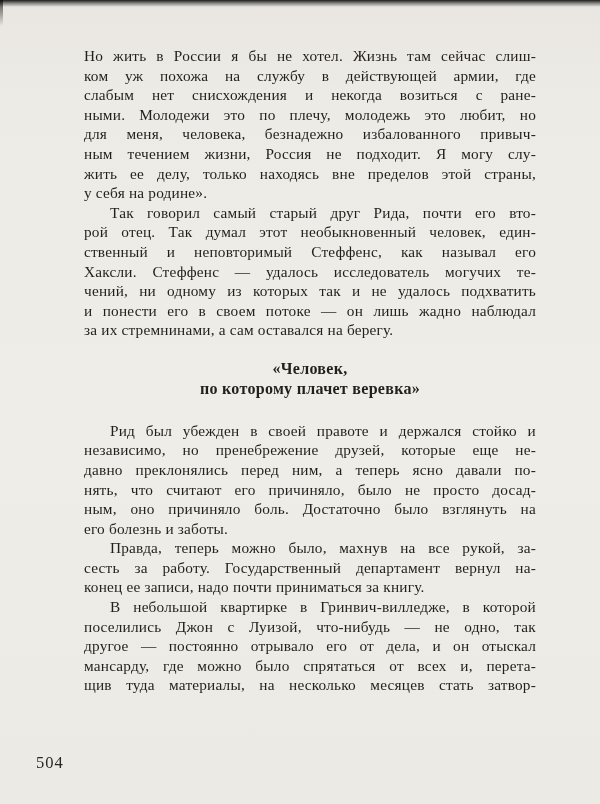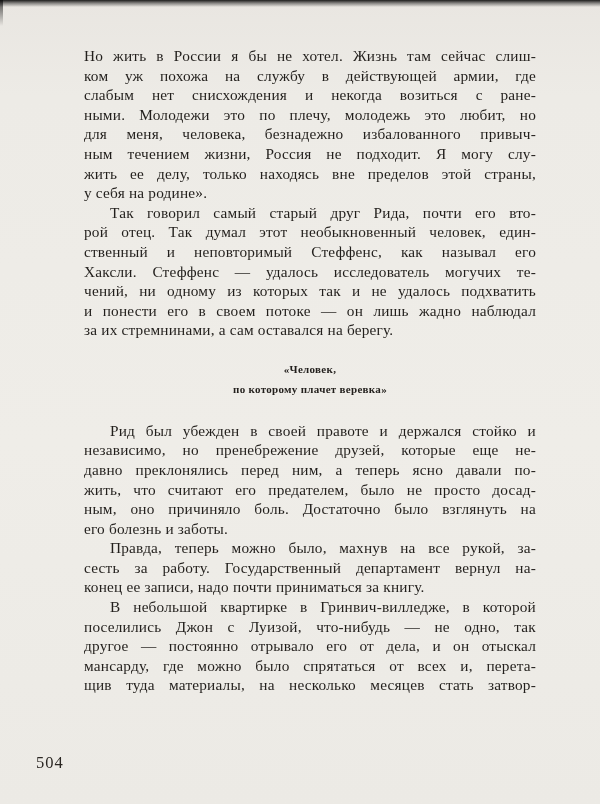--- a/index.html
+++ b/index.html
@@ -42,21 +42,21 @@
   .line {
     text-align: justify;
     text-align-last: justify;
   }
   .line.end { text-align-last: left; }
   .line.indent { text-indent: 26px; }
   .heading {
     font-weight: bold;
     text-align: center;
     margin: 19px 0 21px 0;
-    font-size: 11px;
+    font-size: 16px;
     line-height: 20.4px;
     letter-spacing: 0.3px;
   }
   .heading .hline { text-align: center; text-align-last: center; }
   .page-number {
     position: absolute;
     left: 36px;
     top: 753px;
     font-size: 16.5px;
     letter-spacing: 1px;
@@ -86,21 +86,21 @@
       <div class="line">чений, ни одному из которых так и не удалось подхватить</div>
       <div class="line">и понести его в своем потоке — он лишь жадно наблюдал</div>
       <div class="line end">за их стремнинами, а сам оставался на берегу.</div>
       <div class="heading">
         <div class="hline">«Человек,</div>
         <div class="hline">по которому плачет веревка»</div>
       </div>
       <div class="line indent">Рид был убежден в своей правоте и держался стойко и</div>
       <div class="line">независимо, но пренебрежение друзей, которые еще не-</div>
       <div class="line">давно преклонялись перед ним, а теперь ясно давали по-</div>
-      <div class="line">жить, что считают его предателем, было не просто досад-</div>
+      <div class="line">нять, что считают его причиняло, было не просто досад-</div>
       <div class="line">ным, оно причиняло боль. Достаточно было взглянуть на</div>
       <div class="line end">его болезнь и заботы.</div>
       <div class="line indent">Правда, теперь можно было, махнув на все рукой, за-</div>
       <div class="line">сесть за работу. Государственный департамент вернул на-</div>
       <div class="line end">конец ее записи, надо почти приниматься за книгу.</div>
       <div class="line indent">В небольшой квартирке в Гринвич-вилледже, в которой</div>
       <div class="line">поселились Джон с Луизой, что-нибудь — не одно, так</div>
       <div class="line">другое — постоянно отрывало его от дела, и он отыскал</div>
       <div class="line">мансарду, где можно было спрятаться от всех и, перета-</div>
       <div class="line">щив туда материалы, на несколько месяцев стать затвор-</div>

